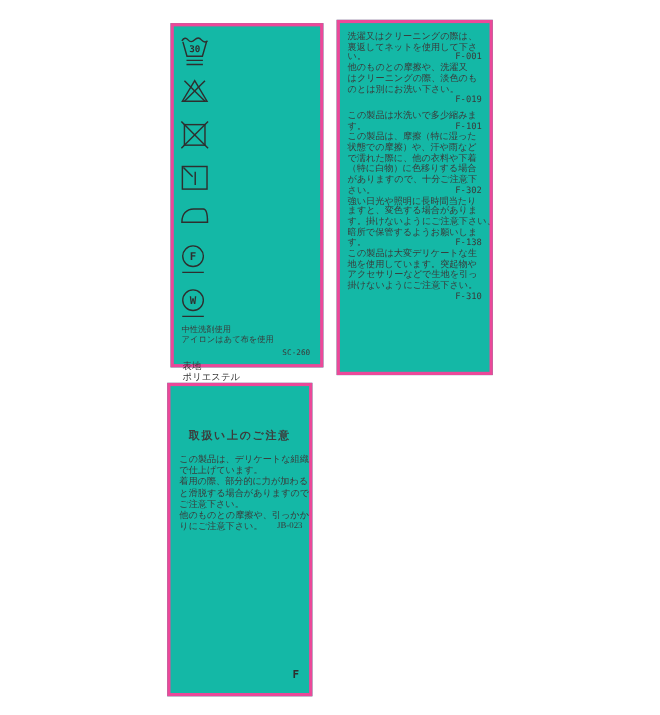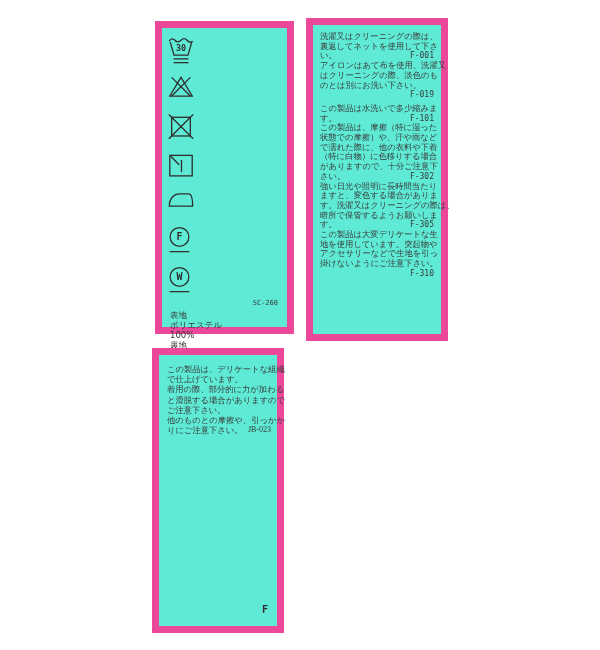--- a/index.html
+++ b/index.html
@@ -2,21 +2,21 @@
 <html><head>
 <meta charset="utf-8">
 <style>
   html,body{margin:0;padding:0;}
   body{
     width:600px;height:650px;position:relative;background:#ffffff;
     font-family:"DejaVu Sans","Liberation Sans",sans-serif;
     color:#333333;overflow:hidden;
   }
   .panel{
-    position:absolute;background:#5eead4;border:7px solid #ec4899;
+    position:absolute;background:#14b8a6;border:3px solid #ec4899;
     box-sizing:border-box;
   }
   
   #panel-care{left:155px;top:21px;width:139px;height:313px;}
   .sym-row{display:flex;align-items:flex-start;margin:6px 0 0 5px;gap:6px;flex-direction:column;}
   .sym-row.second{margin-top:1px;gap:9px;}
   .sym{display:block;}
   .sym *{stroke:#2e2e2e;fill:none;stroke-width:1.4;}
   .sym text{stroke:none;fill:#2e2e2e;font-family:"DejaVu Sans Mono",monospace;font-weight:bold;}
   .care-notes{margin:3px 0 0 7px;font-size:7.5px;line-height:1.25;color:#3a3a3a;}
@@ -87,20 +87,24 @@
       <circle cx="14" cy="12" r="10.5"></circle>
       <text x="14" y="16" font-size="11" text-anchor="middle">F</text>
       <path d="M3,28.5 H25"></path>
     </svg>
     <svg class="sym" width="25" height="31" viewBox="0 0 28 32">
       <circle cx="14" cy="12" r="10.5"></circle>
       <text x="14" y="16" font-size="11" text-anchor="middle">W</text>
       <path d="M3,28.5 H25"></path>
     </svg>
   </div>
+  <div class="care-notes">
+    <div>中性洗剤使用</div>
+    <div>アイロンはあて布を使用</div>
+  </div>
   <div class="sc-code">SC-260</div>
   <div class="materials">
     <div class="mat-row">
       <span class="mat-part">表地</span>
       <span class="mat-fiber">ポリエステル</span>
       <span class="mat-pct">100%</span>
     </div>
     <div class="mat-row">
       <span class="mat-part">裏地</span>
       <span class="mat-fiber">ポリエステル</span>
@@ -116,21 +120,21 @@
     </div>
   <div class="wline">
       <span>裏返してネットを使用して下さ</span>
       <span class="wcode"></span>
     </div>
   <div class="wline">
       <span>い。</span>
       <span class="wcode">F-001</span>
     </div>
   <div class="wline">
-      <span>アイロンはあて布を使用、洗濯又</span>
+      <span>他のものとの摩擦や、洗濯又</span>
       <span class="wcode"></span>
     </div>
   <div class="wline">
       <span>はクリーニングの際、淡色のも</span>
       <span class="wcode"></span>
     </div>
   <div class="wline">
       <span>のとは別にお洗い下さい。</span>
       <span class="wcode"></span>
     </div>
@@ -172,30 +176,30 @@
     </div>
   <div class="wline">
       <span>強い日光や照明に長時間当たり</span>
       <span class="wcode"></span>
     </div>
   <div class="wline">
       <span>ますと、変色する場合がありま</span>
       <span class="wcode"></span>
     </div>
   <div class="wline">
-      <span>す。洗濯又はクリーニングの際は、</span>
+      <span>す。掛けないようにご注意下さい、</span>
       <span class="wcode"></span>
     </div>
   <div class="wline">
       <span>暗所で保管するようお願いしま</span>
       <span class="wcode"></span>
     </div>
   <div class="wline">
       <span>す。</span>
-      <span class="wcode">F-305</span>
+      <span class="wcode">F-138</span>
     </div>
   <div class="wline">
       <span>この製品は大変デリケートな生</span>
       <span class="wcode"></span>
     </div>
   <div class="wline">
       <span>地を使用しています。突起物や</span>
       <span class="wcode"></span>
     </div>
   <div class="wline">
@@ -206,20 +210,21 @@
       <span>掛けないようにご注意下さい。</span>
       <span class="wcode"></span>
     </div>
   <div class="wline">
       <span></span>
       <span class="wcode">F-310</span>
     </div>
 </div>
 
 <div class="panel" id="panel-handling">
+  <div class="handling-title">取扱い上のご注意</div>
   <div class="handling-body">
     <div class="hline">
         <span>この製品は、デリケートな組織</span>
         <span class="hcode"></span>
       </div>
     <div class="hline">
         <span>で仕上げています。</span>
         <span class="hcode"></span>
       </div>
     <div class="hline">

